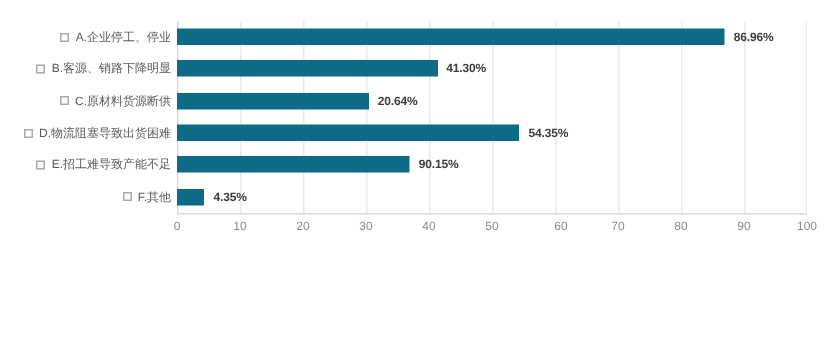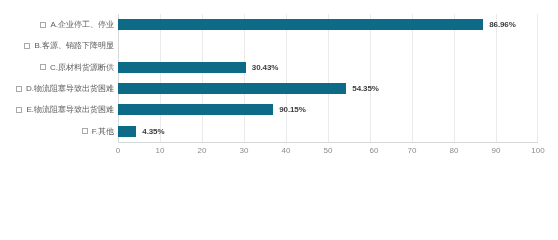--- a/index.html
+++ b/index.html
@@ -151,21 +151,21 @@
     <div class="cat-label" style="top:42.666px;">
       <span class="cat-bullet"></span>
       <span>C.原材料货源断供</span>
     </div>
     <div class="cat-label" style="top:64px;">
       <span class="cat-bullet"></span>
       <span>D.物流阻塞导致出货困难</span>
     </div>
     <div class="cat-label" style="top:85.333px;">
       <span class="cat-bullet"></span>
-      <span>E.物流阻塞导致出货困难</span>
+      <span>E.招工难导致产能不足</span>
     </div>
     <div class="cat-label" style="top:106.666px;">
       <span class="cat-bullet"></span>
       <span>F.其他</span>
     </div>
   </div>
 
   <div class="plot-area">
 
     <div class="gridlines">
@@ -180,23 +180,27 @@
       <div class="gridline" style="left:336px;"></div>
       <div class="gridline" style="left:378px;"></div>
       <div class="gridline" style="left:419px;"></div>
     </div>
 
     <div class="rows">
       <div class="row" style="top:0px;">
         <div class="bar" style="width:365.2px;"></div>
         <div class="bar-value">86.96%</div>
       </div>
+      <div class="row" style="top:21.333px;">
+        <div class="bar" style="width:173.5px;"></div>
+        <div class="bar-value">41.30%</div>
+      </div>
       <div class="row" style="top:42.666px;">
         <div class="bar" style="width:127.8px;"></div>
-        <div class="bar-value">30.43%</div>
+        <div class="bar-value">20.64%</div>
       </div>
       <div class="row" style="top:64px;">
         <div class="bar" style="width:228.3px;"></div>
         <div class="bar-value">54.35%</div>
       </div>
       <div class="row" style="top:85.333px;">
         <div class="bar" style="width:155.2px;"></div>
         <div class="bar-value">90.15%</div>
       </div>
       <div class="row" style="top:106.666px;">

